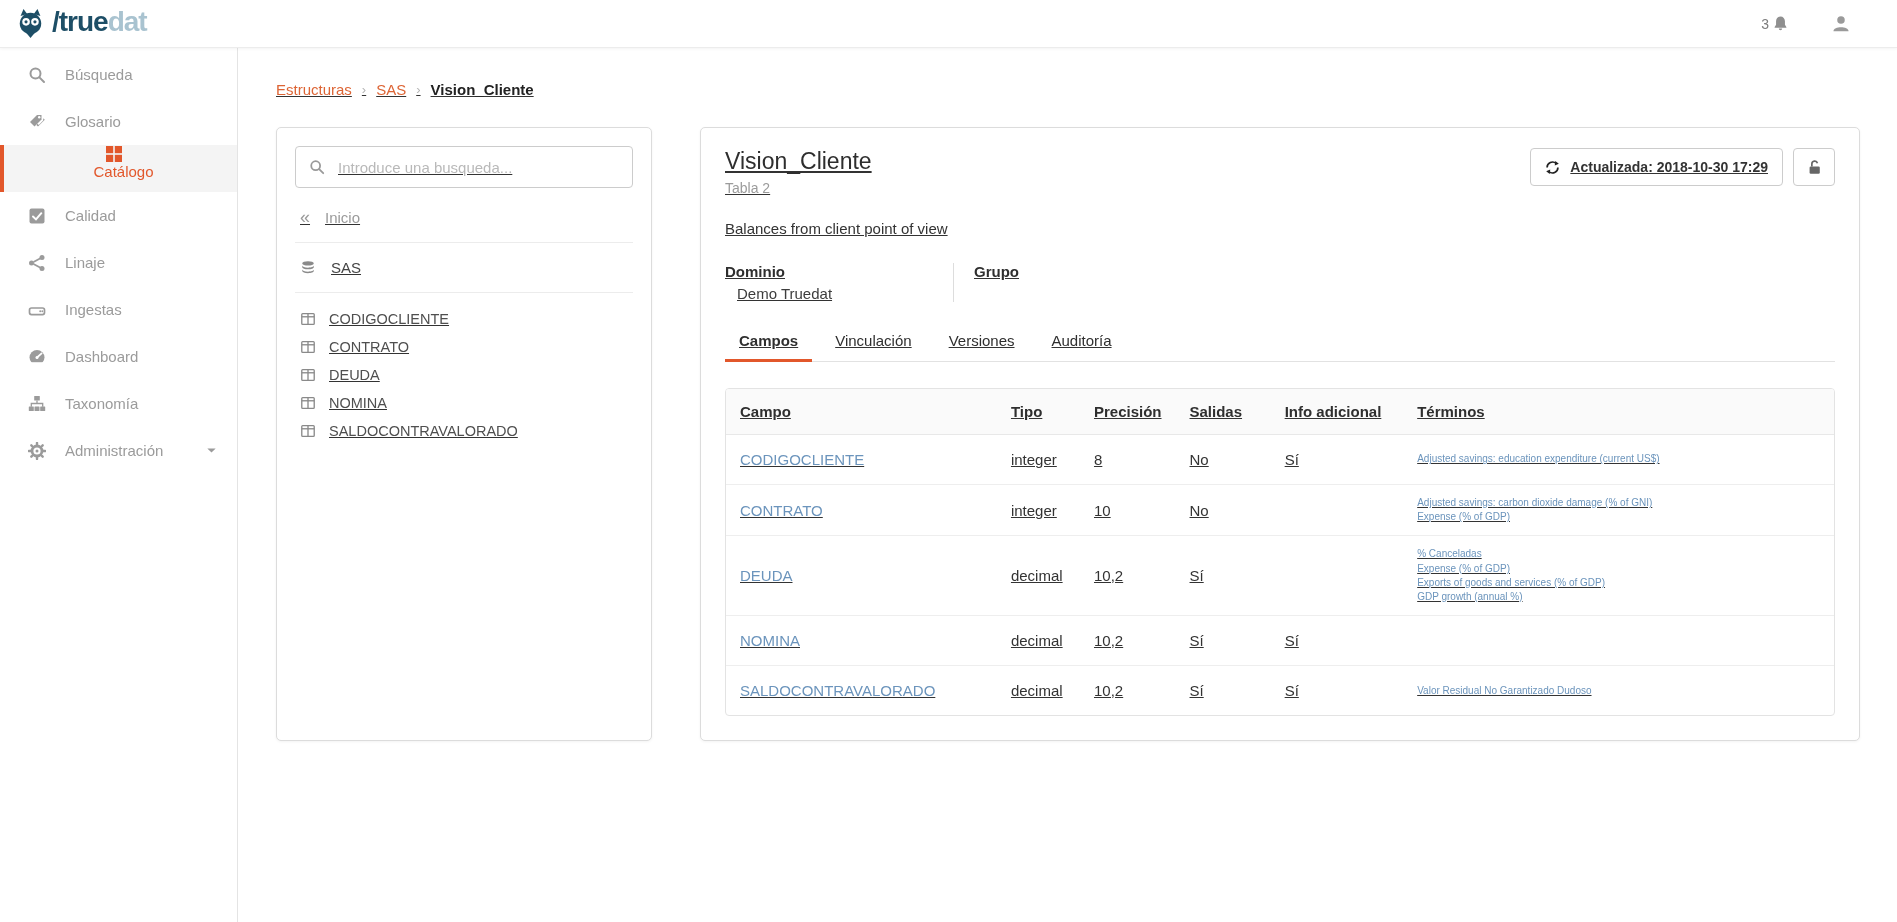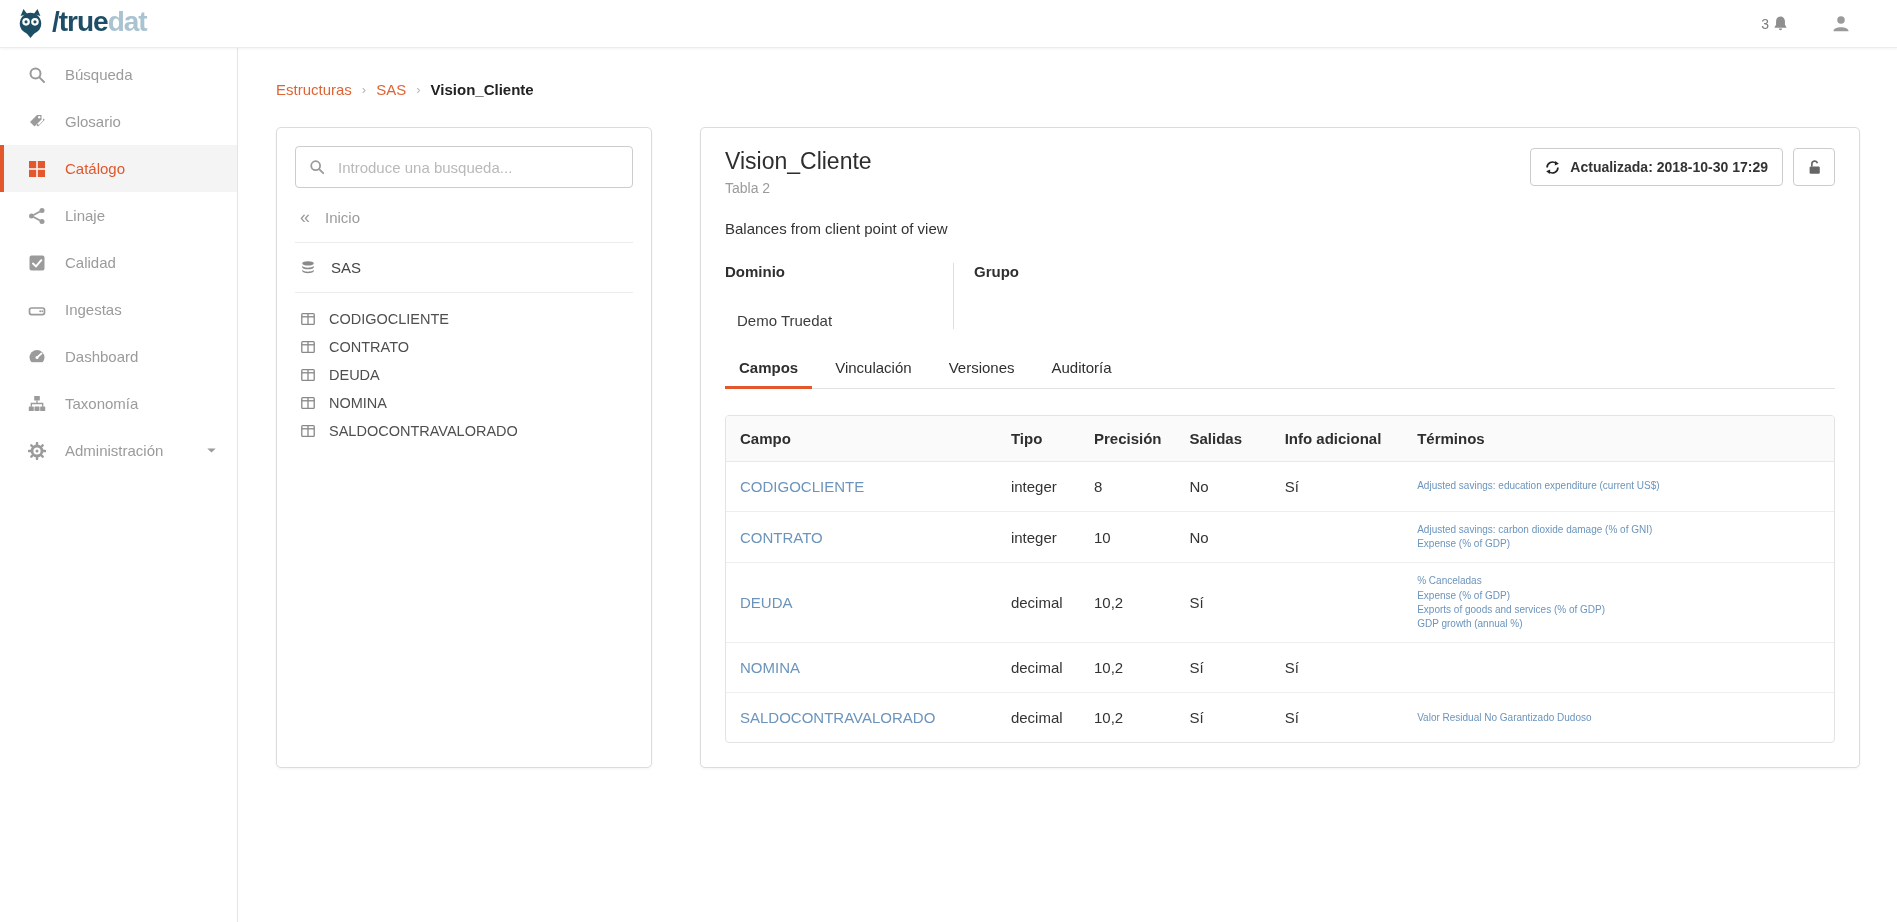--- a/index.html
+++ b/index.html
@@ -33,26 +33,26 @@
 
   
   .layout { display:flex; height:874px; }
   .sidebar { width:238px; flex-shrink:0; border-right:1px solid #e4e4e4; padding-top:3px; background:#fff; }
   .side-item {
     height:47px; display:flex; align-items:center;
     padding:0 18px 0 28px; color:#9b9b9b; font-size:15px; cursor:pointer;
   }
   .side-icon { width:18px; height:18px; margin-right:19px; display:inline-flex; }
   .side-icon svg { width:18px; height:18px; }
-  .side-item.active { color:#e2572b; background:#f4f4f4; box-shadow:inset 4px 0 0 #e2572b; }
+  .side-item.active { color:#e2572b; background:#f4f4f4; box-shadow:inset 4px 0 0 #e2572b;flex-direction:column; }
   .side-caret { margin-left:auto; display:none; }
   .side-caret svg { width:15px; height:15px; color:#9b9b9b; }
   .side-item.has-caret .side-caret { display:inline-flex; }
 
-  .content { flex:1; padding:0 37px 0 38px; }
+  .content { flex:1; padding:0 37px 0 38px;text-decoration:underline; }
 
   
   .breadcrumb { margin-top:33px; font-size:15px; display:flex; align-items:center; gap:10px; }
   .crumb-link { color:#dd6434; cursor:pointer; }
   .crumb-sep { color:#b5b5b5; font-size:13px; }
   .crumb-current { color:#222; font-weight:bold; }
 
   
   .cards { display:flex; gap:48px; margin-top:29px; align-items:stretch; }
   .card {
@@ -96,21 +96,21 @@
   .btn-lock {
     width:42px; height:38px; border:1px solid #ccc; border-radius:4px; background:#fff;
     display:flex; align-items:center; justify-content:center; color:#666; cursor:pointer;
   }
   .btn-lock svg { width:17px; height:17px; }
   .description { margin-top:24px; font-size:15px; color:#333; }
   .meta { display:flex; margin-top:26px; }
   .meta-col.first { width:228px; }
   .meta-col.second { border-left:1px solid #ddd; padding-left:20px; flex:1; }
   .meta-label { font-weight:bold; font-size:15px; color:#2f2f2f; }
-  .meta-value { margin-top:32px; font-size:15px; color:#3d3d3d; padding-left:12px; }
+  .meta-value { margin-top:5px; font-size:15px; color:#3d3d3d; padding-left:12px; }
 
   .tabs { display:flex; margin-top:30px; border-bottom:1px solid #e2e2e2; }
   .tab {
     padding:0 14px 12px; margin-right:9px; font-size:15px; color:#2f2f2f;
     background:none; border:none; cursor:pointer; font-family:inherit; position:relative;
   }
   .tab.active { font-weight:bold; }
   .tab.active::after { content:""; position:absolute; left:0; right:0; bottom:-1px; height:3px; background:#e2572b; }
 
   .table-wrap { margin-top:26px; border:1px solid #e3e3e3; border-radius:4px; overflow:hidden; }
@@ -195,37 +195,37 @@
             <rect x="1" y="9.8" width="7.2" height="7.2"></rect>
             <rect x="9.8" y="9.8" width="7.2" height="7.2"></rect>
           </svg>
         </span>
       <span class="side-label">Catálogo</span>
 
     </div>
       <div class="side-item">
       <span class="side-icon">
           <svg viewBox="0 0 18 18" fill="currentColor">
+            <rect x="1.5" y="1.5" width="15" height="15" rx="2"></rect>
+            <path d="M5 9.5 L8 12.4 L13.3 6.2" fill="none" stroke="#fff" stroke-width="2" stroke-linecap="round"></path>
+          </svg>
+        </span>
+      <span class="side-label">Calidad</span>
+
+    </div>
+      <div class="side-item">
+      <span class="side-icon">
+          <svg viewBox="0 0 18 18" fill="currentColor">
             <path d="M5.5 8 L12.5 4.2 M5.5 10 L12.5 13.8" stroke="currentColor" stroke-width="1.8"></path>
             <circle cx="14" cy="3.5" r="2.5"></circle>
             <circle cx="3.5" cy="9" r="2.5"></circle>
             <circle cx="14" cy="14.5" r="2.5"></circle>
           </svg>
         </span>
       <span class="side-label">Linaje</span>
-
-    </div>
-      <div class="side-item">
-      <span class="side-icon">
-          <svg viewBox="0 0 18 18" fill="currentColor">
-            <rect x="1.5" y="1.5" width="15" height="15" rx="2"></rect>
-            <path d="M5 9.5 L8 12.4 L13.3 6.2" fill="none" stroke="#fff" stroke-width="2" stroke-linecap="round"></path>
-          </svg>
-        </span>
-      <span class="side-label">Calidad</span>
 
     </div>
       <div class="side-item">
       <span class="side-icon">
           <svg viewBox="0 0 18 18" fill="none" stroke="currentColor">
             <rect x="1.5" y="7" width="15" height="6.6" rx="2" stroke-width="1.7"></rect>
             <circle cx="12.2" cy="10.3" r="0.95" fill="currentColor" stroke="none"></circle>
             <circle cx="14.3" cy="10.3" r="0.95" fill="currentColor" stroke="none"></circle>
           </svg>
         </span>

